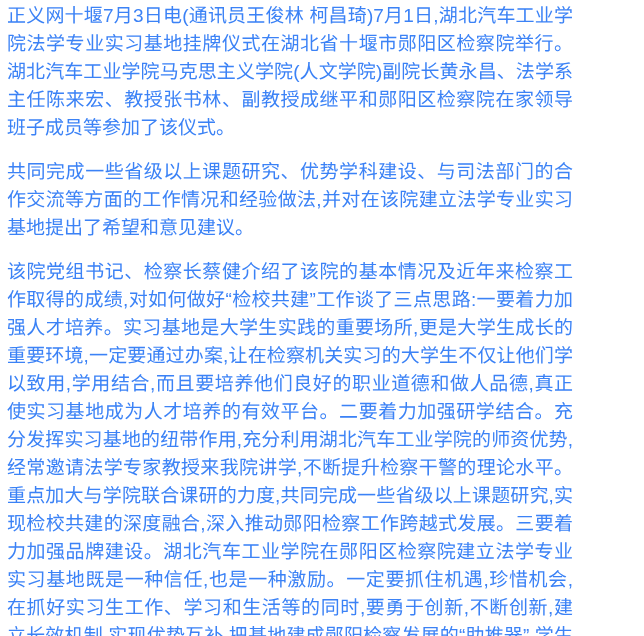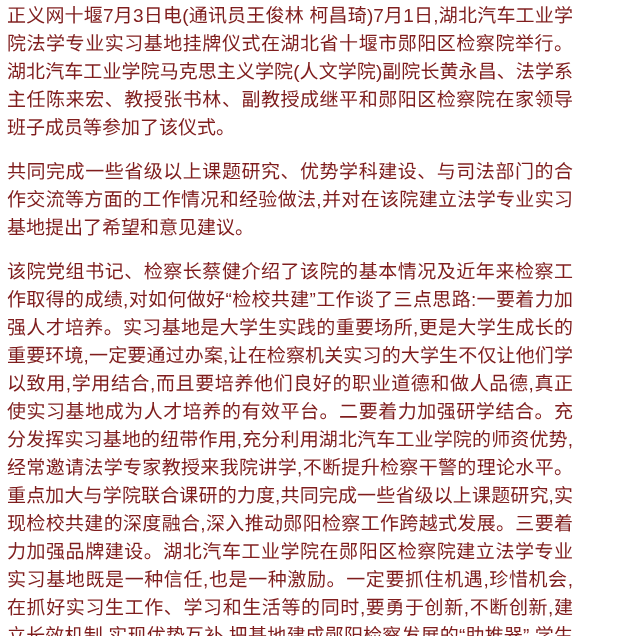--- a/index.html
+++ b/index.html
@@ -13,21 +13,21 @@
     overflow: hidden;
   }
   .article {
     box-sizing: border-box;
     width: 593px;
     height: 636px;
     padding: 2px 20px 0 7px;
     font-family: "Liberation Sans", sans-serif;
     font-size: 19px;
     line-height: 28px;
-    color: #7f1d1d;
+    color: #3b82f6;
     text-align: justify;
   }
   .article p {
     margin: 0 0 16px 0;
     word-break: break-all;
   }
   .article p:last-child {
     margin-bottom: 0;
   }
 </style>

